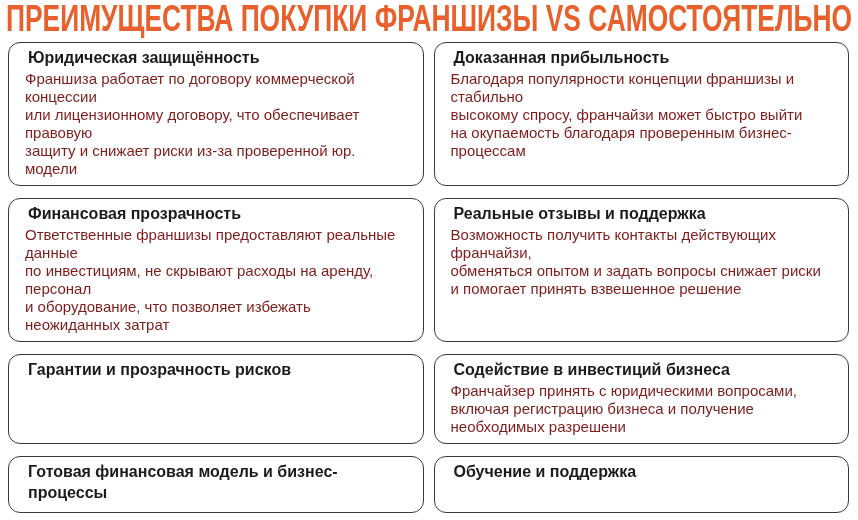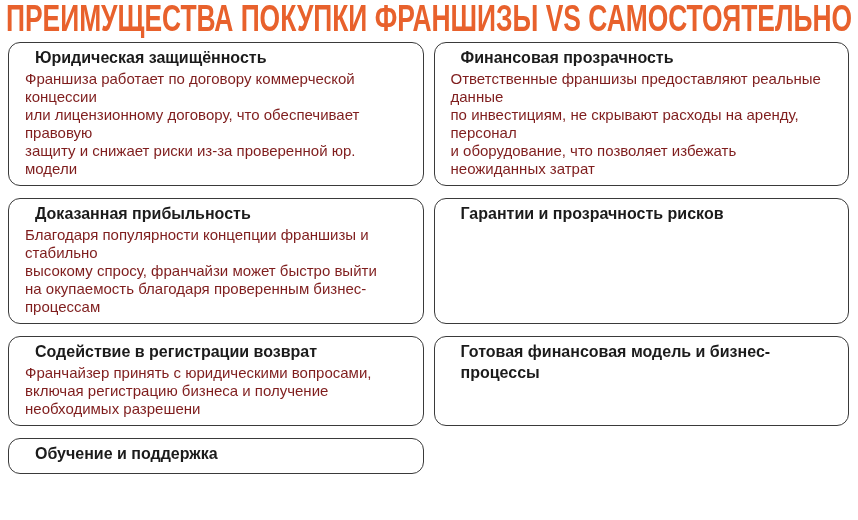--- a/index.html
+++ b/index.html
@@ -28,21 +28,21 @@
     padding: 0 9px 0 8px;
   }
   .card {
     border: 1.5px solid #3a3a3a;
     border-radius: 12px;
     padding: 4px 16px 7px 16px;
     box-sizing: border-box;
     background: #ffffff;
   }
   .card-title {
-    margin: 0 0 2px 10px;
+    margin: 0 0 2px 3px;
     font-size: 16px;
     font-weight: bold;
     line-height: 21px;
     color: #1b1b1b;
   }
   .card-body {
     margin: 0;
     font-size: 15px;
     line-height: 18px;
     color: #7f1d1d;
@@ -61,40 +61,46 @@
   <div class="cards-grid">
 
     <div class="card">
       <h2 class="card-title">Юридическая защищённость</h2>
       <p class="card-body">Франшиза работает по договору коммерческой концессии
 или лицензионному договору, что обеспечивает правовую
 защиту и снижает риски из-за проверенной юр. модели</p>
     </div>
 
     <div class="card">
+      <h2 class="card-title">Доказанная прибыльность</h2>
+      <p class="card-body">Благодаря популярности концепции франшизы и стабильно
+высокому спросу, франчайзи может быстро выйти
+на окупаемость благодаря проверенным бизнес-процессам</p>
+    </div>
+
+    <div class="card">
       <h2 class="card-title">Финансовая прозрачность</h2>
       <p class="card-body">Ответственные франшизы предоставляют реальные данные
 по инвестициям, не скрывают расходы на аренду, персонал
 и оборудование, что позволяет избежать неожиданных затрат</p>
     </div>
 
     <div class="card">
-      <h2 class="card-title">Доказанная прибыльность</h2>
-      <p class="card-body">Благодаря популярности концепции франшизы и стабильно
-высокому спросу, франчайзи может быстро выйти
-на окупаемость благодаря проверенным бизнес-процессам</p>
+      <h2 class="card-title">Реальные отзывы и поддержка</h2>
+      <p class="card-body">Возможность получить контакты действующих франчайзи,
+обменяться опытом и задать вопросы снижает риски
+и помогает принять взвешенное решение</p>
     </div>
-
 
     <div class="card">
       <h2 class="card-title">Гарантии и прозрачность рисков</h2>
     </div>
 
     <div class="card">
-      <h2 class="card-title">Содействие в регистрации возврат</h2>
+      <h2 class="card-title">Содействие в инвестиций бизнеса</h2>
       <p class="card-body">Франчайзер принять с юридическими вопросами,
 включая регистрацию бизнеса и получение
 необходимых разрешени</p>
     </div>
 
     <div class="card">
       <h2 class="card-title">Готовая финансовая модель и бизнес-процессы</h2>
 
     </div>
 

